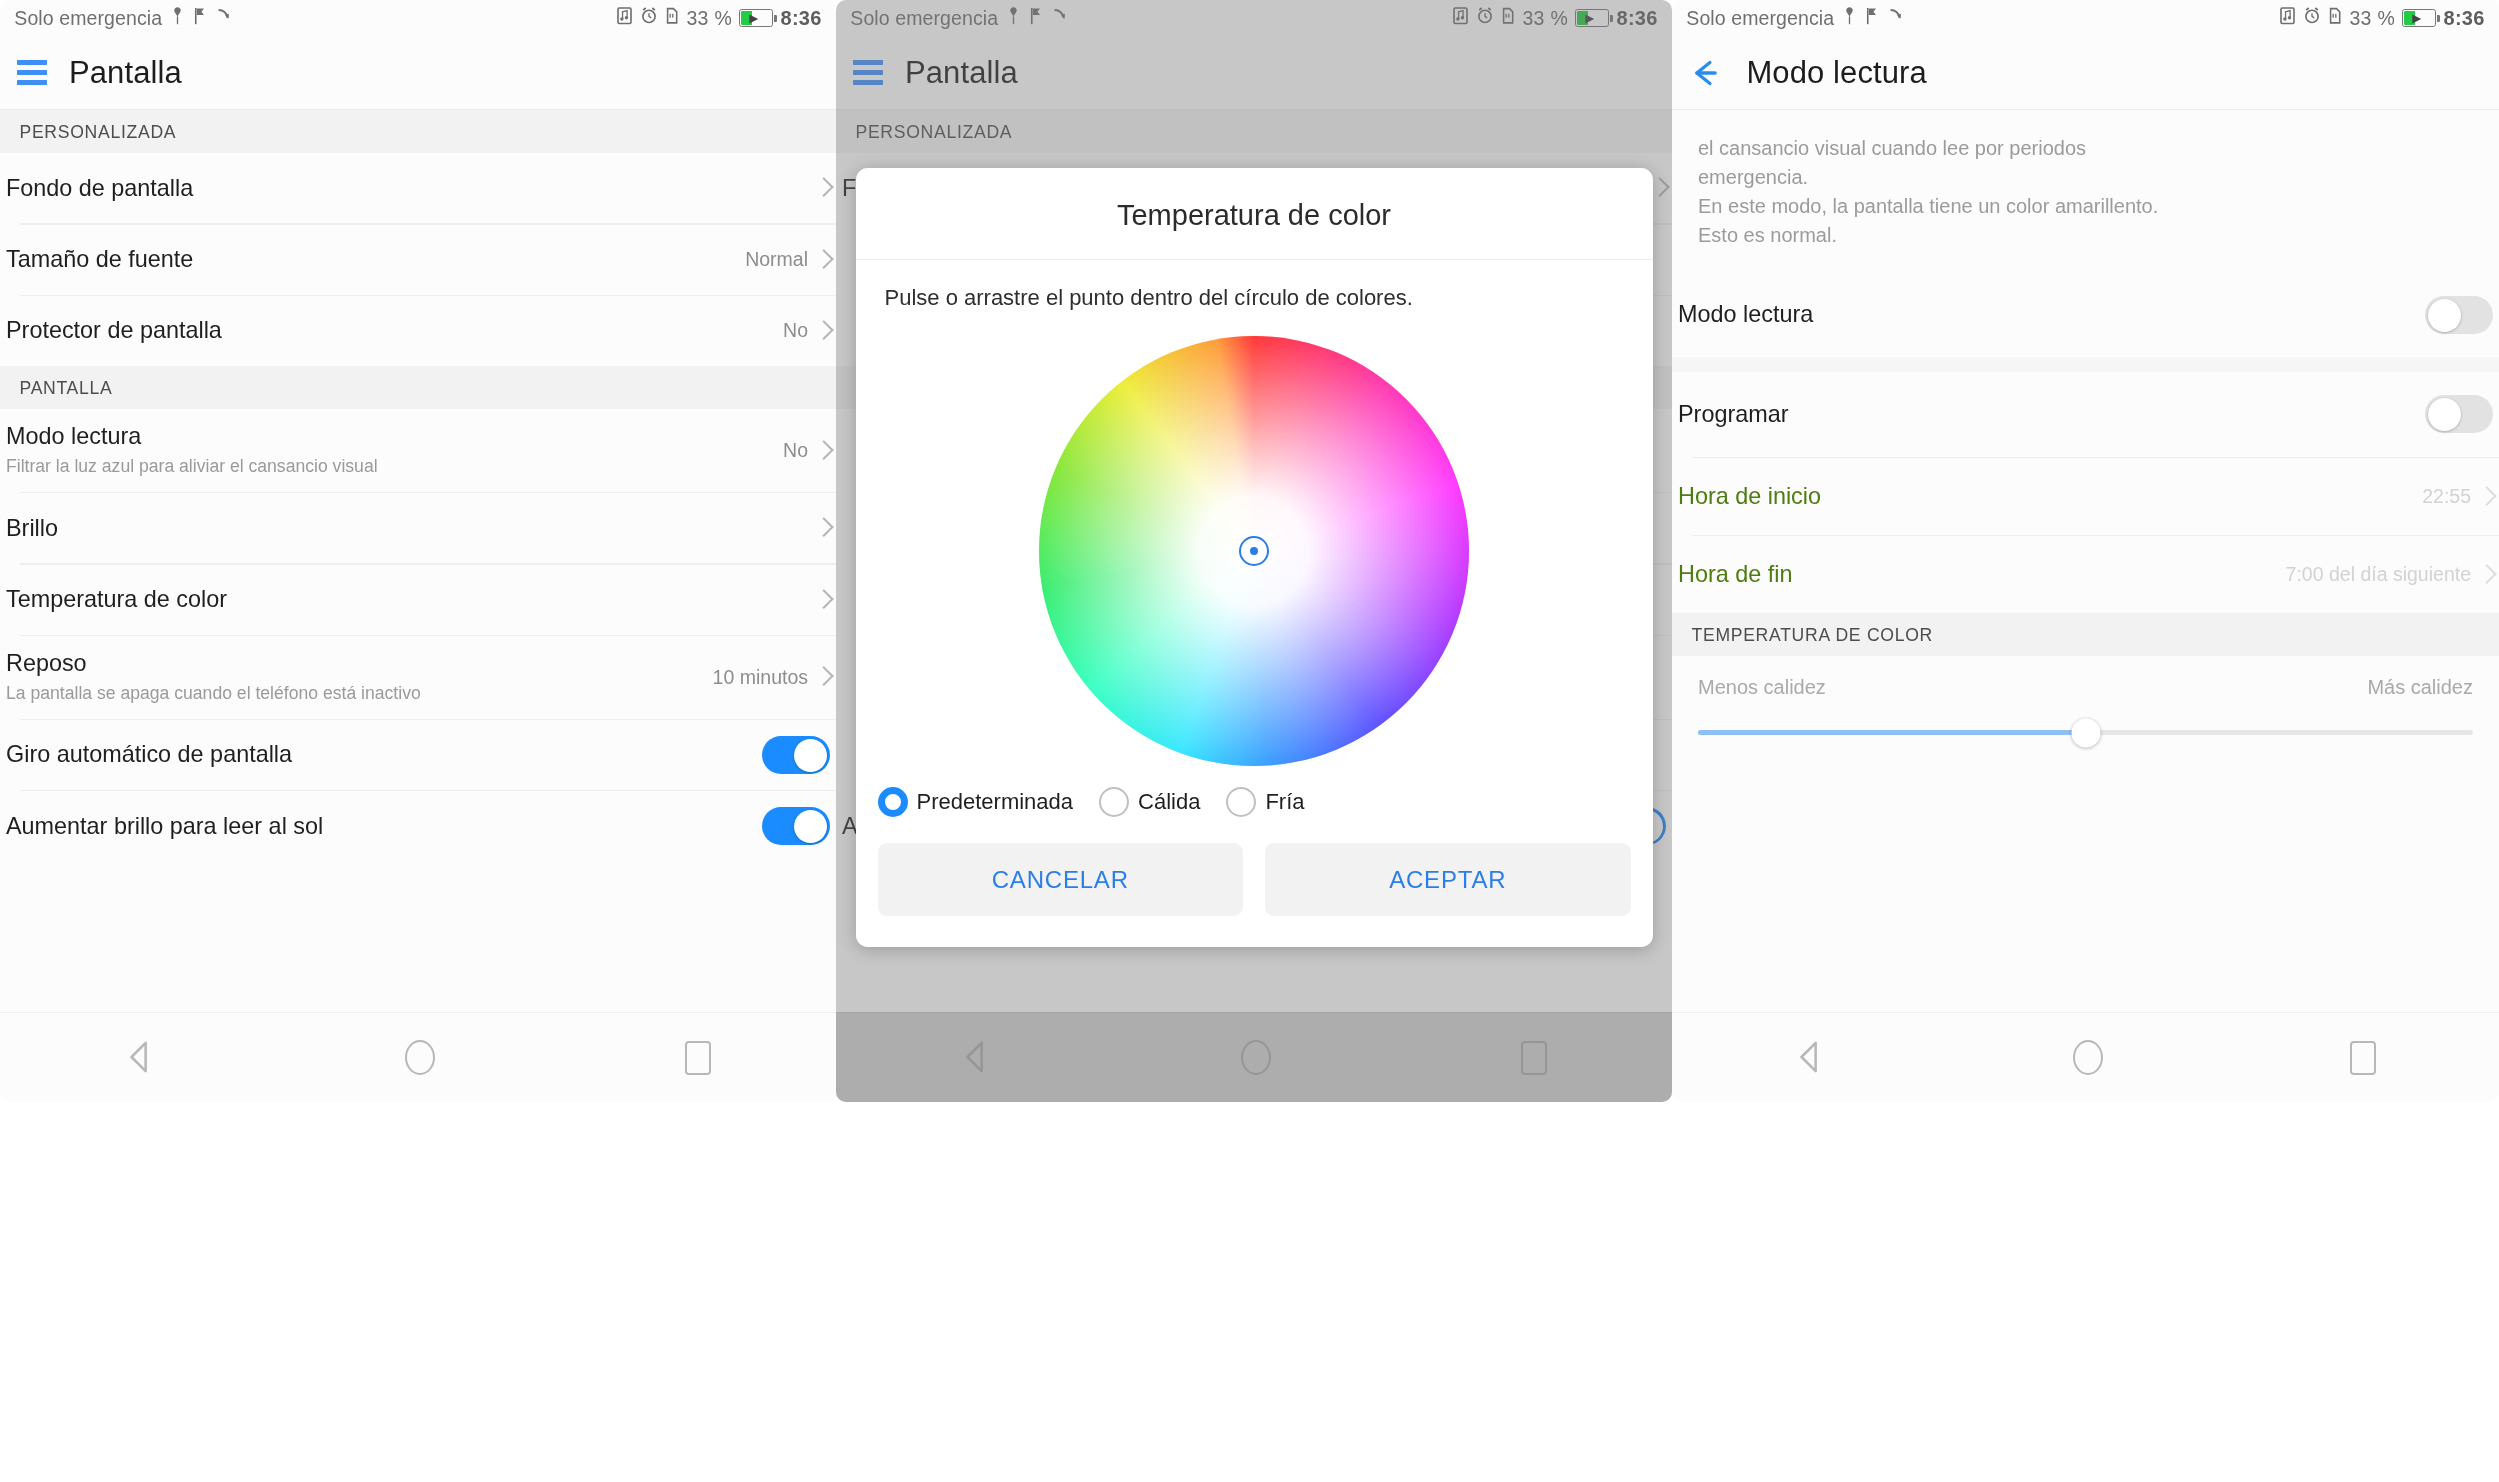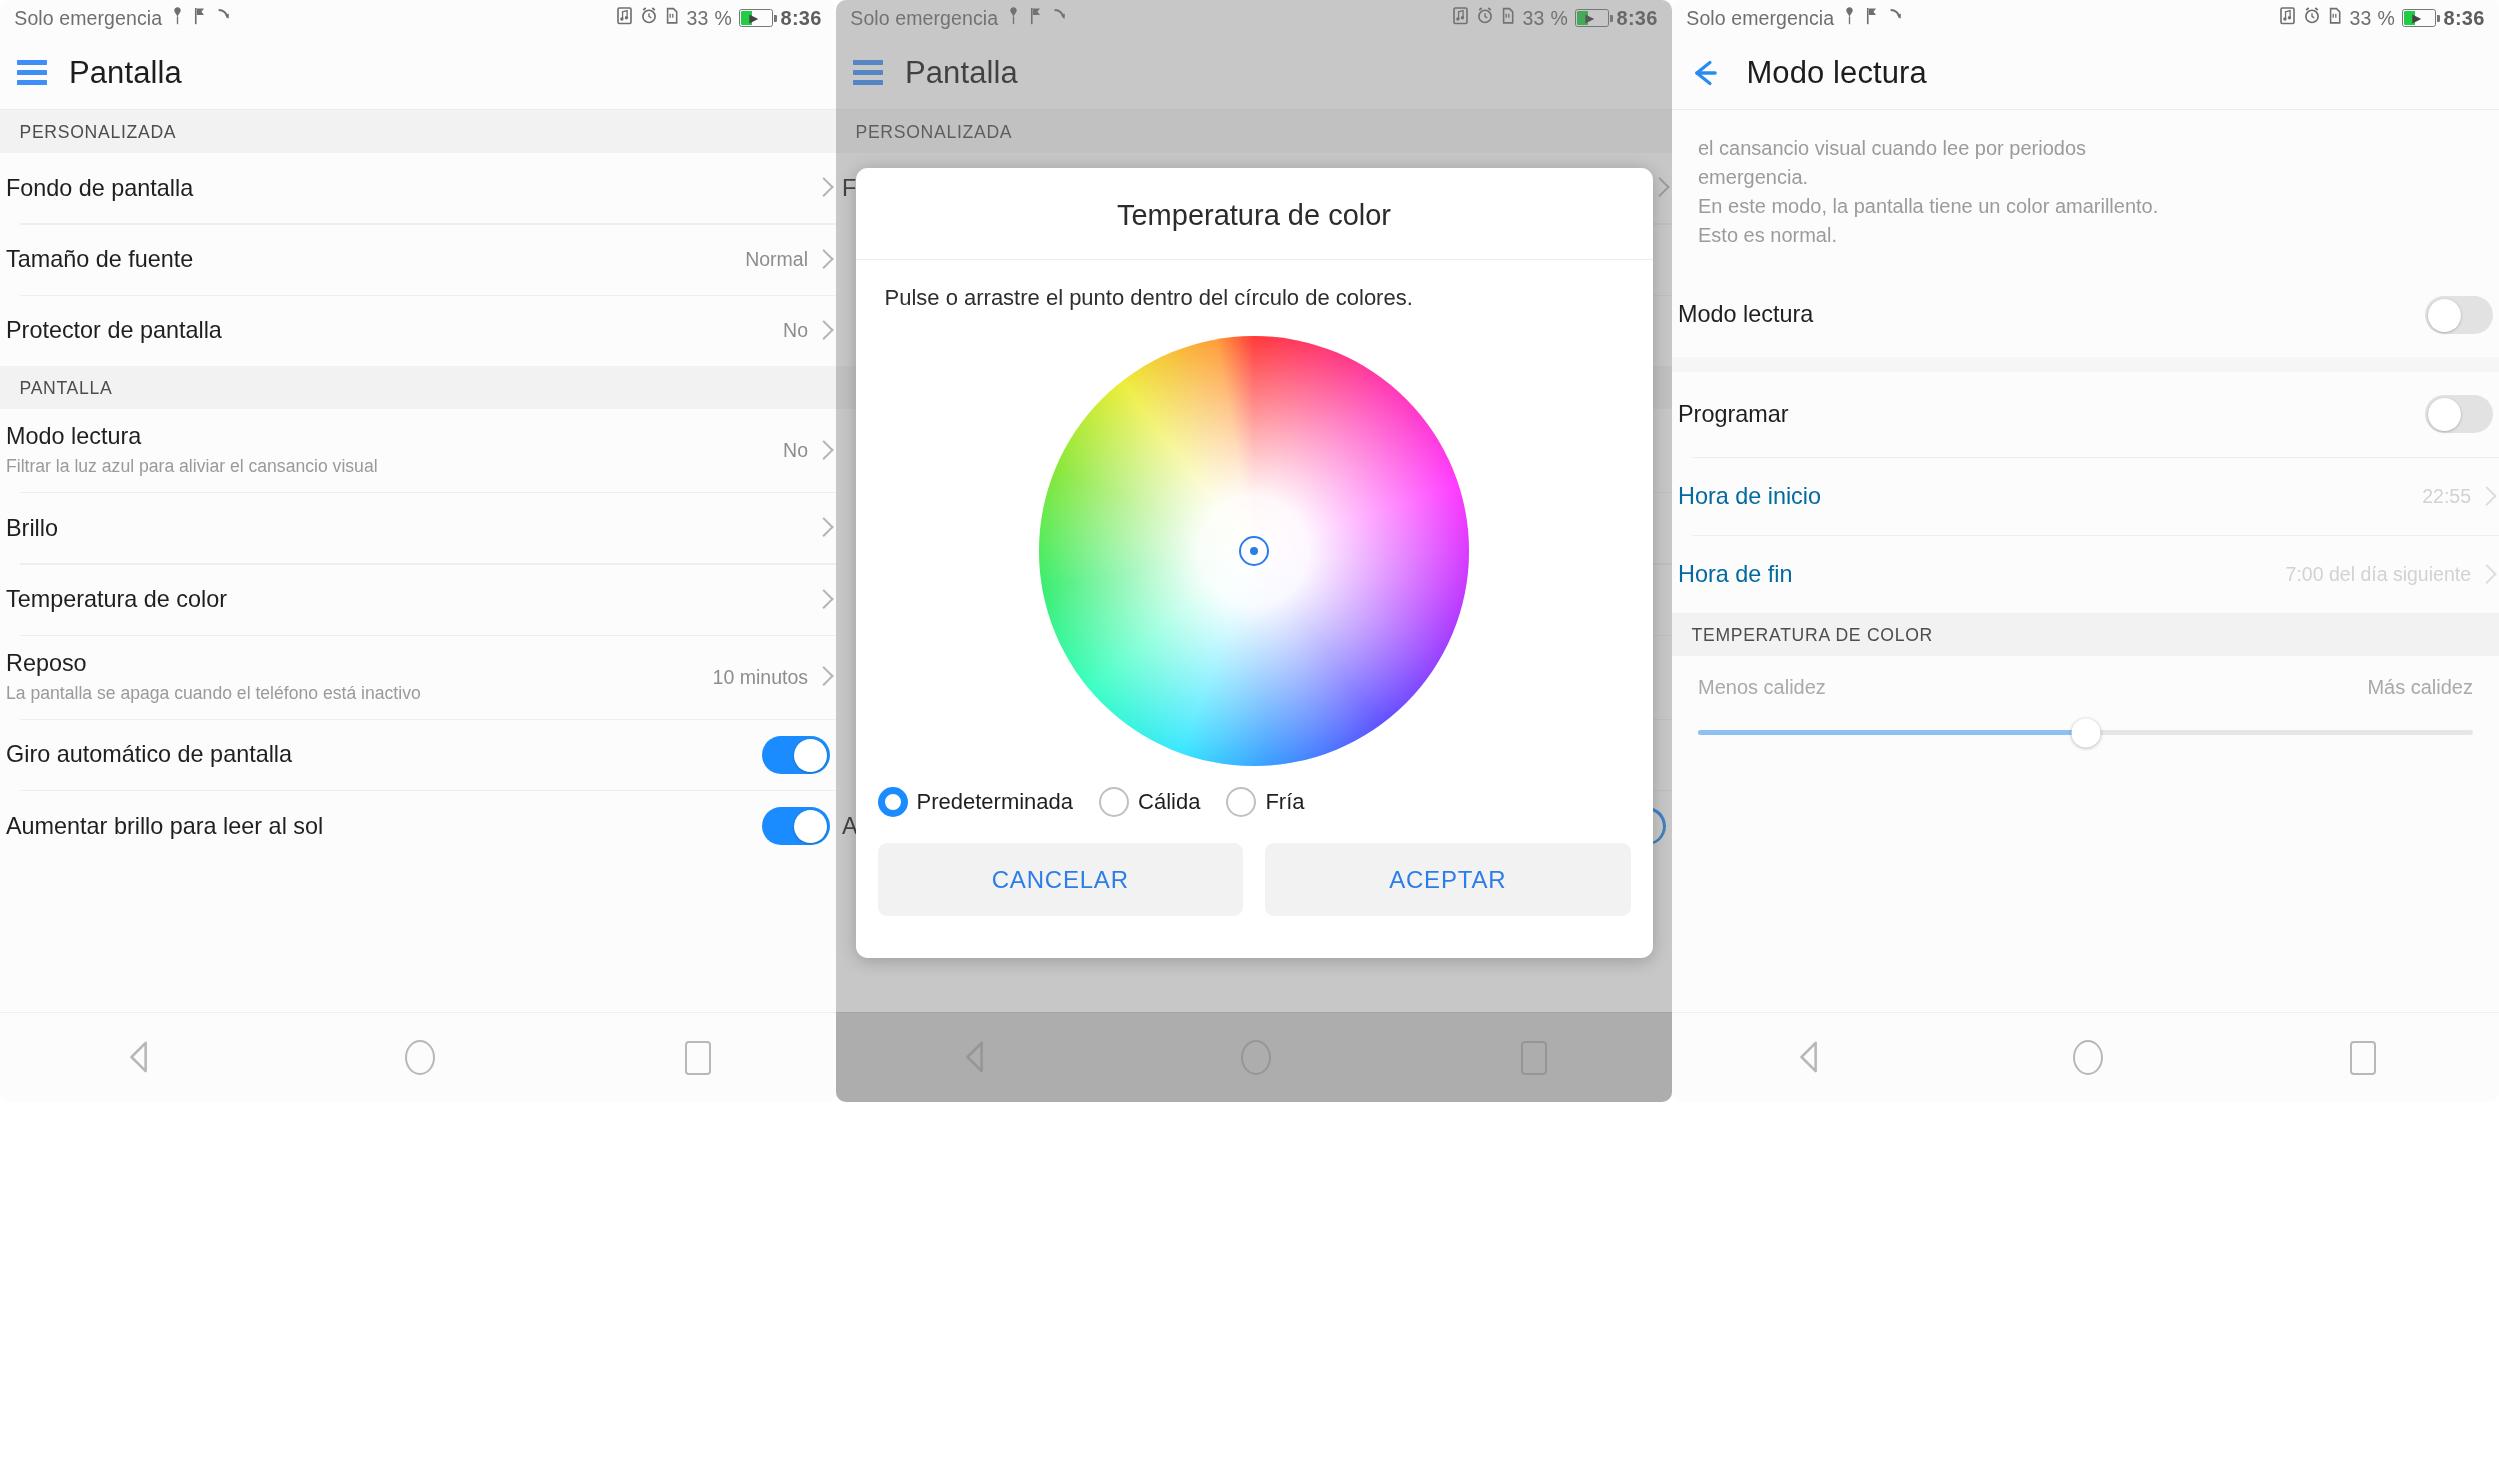--- a/index.html
+++ b/index.html
@@ -95,21 +95,21 @@
 
   
   .toggle { width: 68px; height: 38px; border-radius: 19px; position: relative; flex:0 0 auto;}
   .toggle .knob { position:absolute; top:2.6px; width:33px; height:33px; border-radius:50%; background:#fff; box-shadow:0 0.7px 2.6px rgba(0,0,0,.28);}
   .toggle.on { background:#1a8cff; }
   .toggle.on .knob { right:2.6px; }
   .toggle.off { background:#e2e2e2; }
   .toggle.off .knob { left:2.6px; }
 
   
-  .row.disabled .title { color:#0369a1; }
+  .row.disabled .title { color:#4d7c0f; }
   .row.disabled .value { color:#d2d2d2; }
   .row.disabled .chev:before { border-color:#dddddd; }
 
   
   .navbar {
     position:absolute; left:0; right:0; bottom:0;
     height: 90px;
     background:#fcfcfc;
     display:flex; align-items:center; justify-content:space-around;
     border-top: 1.3px solid #efefef;
@@ -154,21 +154,21 @@
     display:flex; align-items:center; justify-content:center;
   }
   .wheel-dot i { width:7.8px; height:7.8px; border-radius:50%; background:#2b7de9; display:block;}
 
   .radios { display:flex; align-items:center; padding: 3.9px 22px 0 22px; gap: 0; }
   .radio { display:flex; align-items:center; gap: 9px; margin-right: 26px; cursor:pointer;}
   .radio .circ { width:30px; height:30px; border-radius:50%; border:2.6px solid #c0c0c0; flex:0 0 auto;}
   .radio.sel .circ { border: 7.2px solid #1a8cff; }
   .radio .lbl { font-size: 22px; color:#1f1f1f; white-space:nowrap;}
 
-  .dlg-actions { display:flex; gap: 22px; padding: 26px 22px 42px 22px; }
+  .dlg-actions { display:flex; gap: 22px; padding: 26px 22px 31px 22px; }
   .dlg-btn {
     flex:1; height: 73px; border-radius: 9px; background:#f2f2f2;
     display:flex; align-items:center; justify-content:center;
     font-size: 24px; color:#2b7de9; letter-spacing:0.8px; cursor:pointer; border:none;
     font-family:"Liberation Sans", sans-serif;
   }
 
   
   .desc {
     padding: 23.4px 26px 22px 26px;

